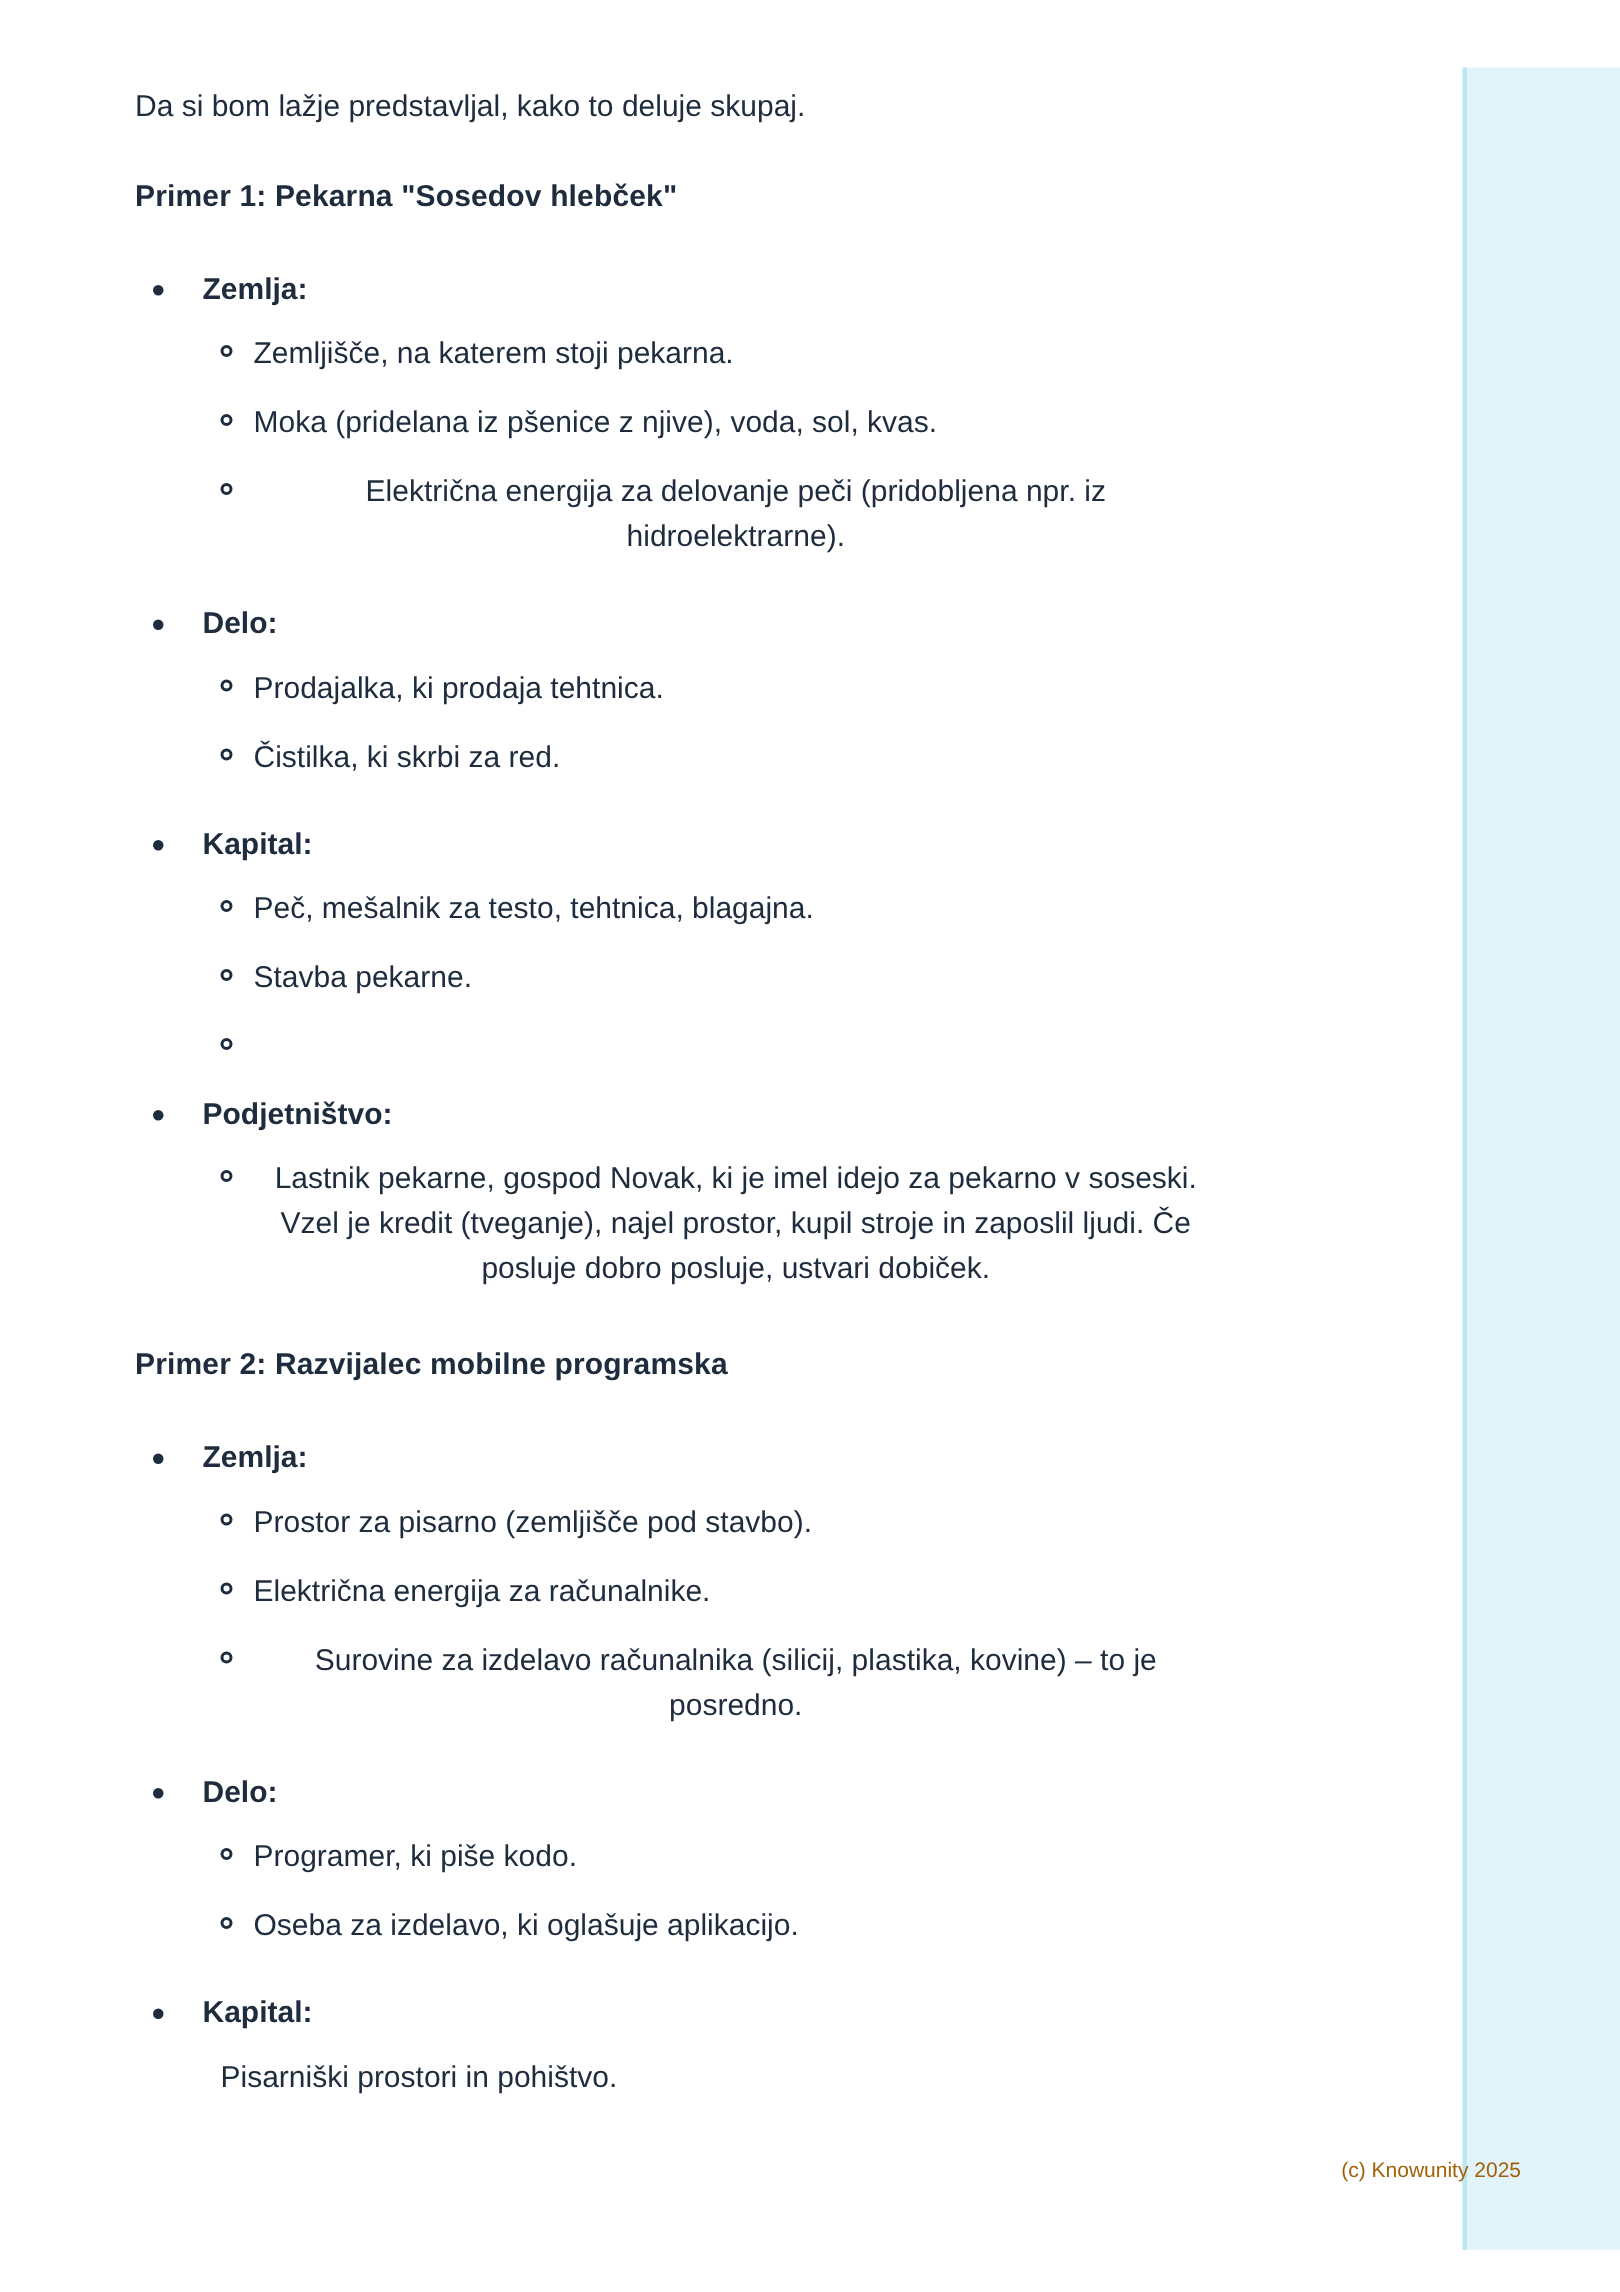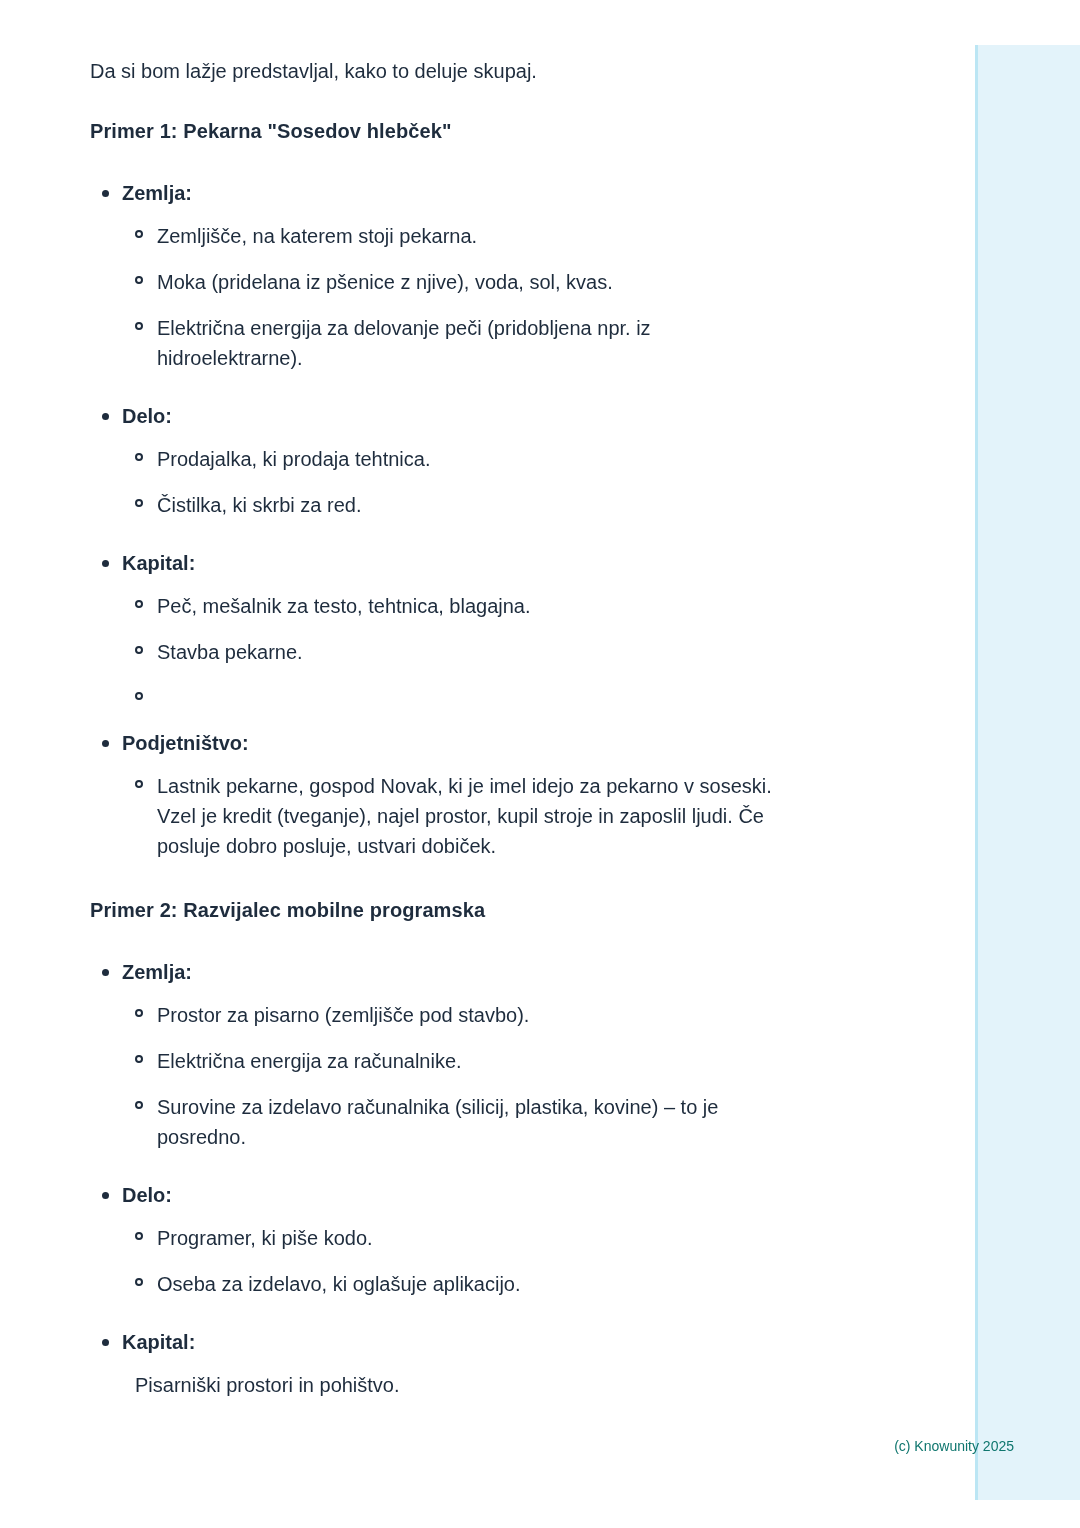--- a/index.html
+++ b/index.html
@@ -50,65 +50,66 @@
     list-style: none;
     margin: 0 0 34px 0;
     padding: 0 0 0 12px;
   }
   li.item {
     margin-bottom: 28px;
   }
   .item-row {
     display: flex;
     align-items: flex-start;
-    gap: 13px;
+    gap: 26px;
     margin-bottom: 13px;
   }
   .dot {
     flex: 0 0 auto;
     width: 7px;
     height: 7px;
     border-radius: 50%;
     background: #1e2c3d;
     margin-top: 12px;
   }
   .item-label {
     font-weight: bold;
   }
   ul.level2 {
     list-style: none;
-    margin: 0;
+    margin: 12px;
     padding: 0 0 0 33px;
   }
   li.sub-item {
     display: flex;
     align-items: flex-start;
     gap: 14px;
     margin-bottom: 16px;
     max-width: 665px;
   }
   li.sub-item:last-child {
     margin-bottom: 0;
+    text-align: center;
   }
   .circ {
     flex: 0 0 auto;
     width: 8px;
     height: 8px;
     border-radius: 50%;
     border: 2px solid #1e2c3d;
     background: transparent;
     margin-top: 9px;
     box-sizing: border-box;
   }
   .footer-credit {
     position: absolute;
     top: 1436px;
     right: 66px;
     font-size: 14px;
-    color: #0f766e;
+    color: #a16207;
     z-index: 3;
   }
 </style>
 </head>
 <body>
 
 <div class="stripe"></div>
 
 <div class="content">
   <p class="intro">Da si bom lažje predstavljal, kako to deluje skupaj.</p>

